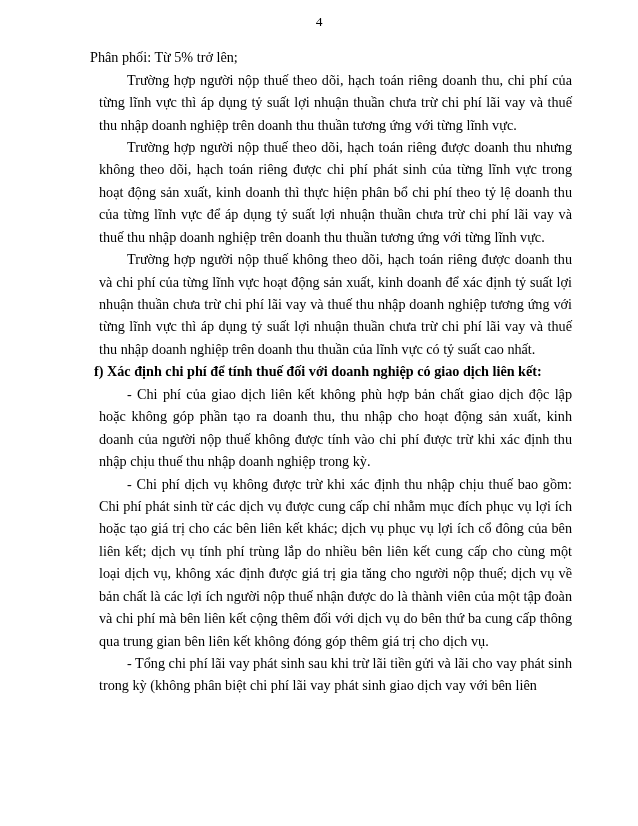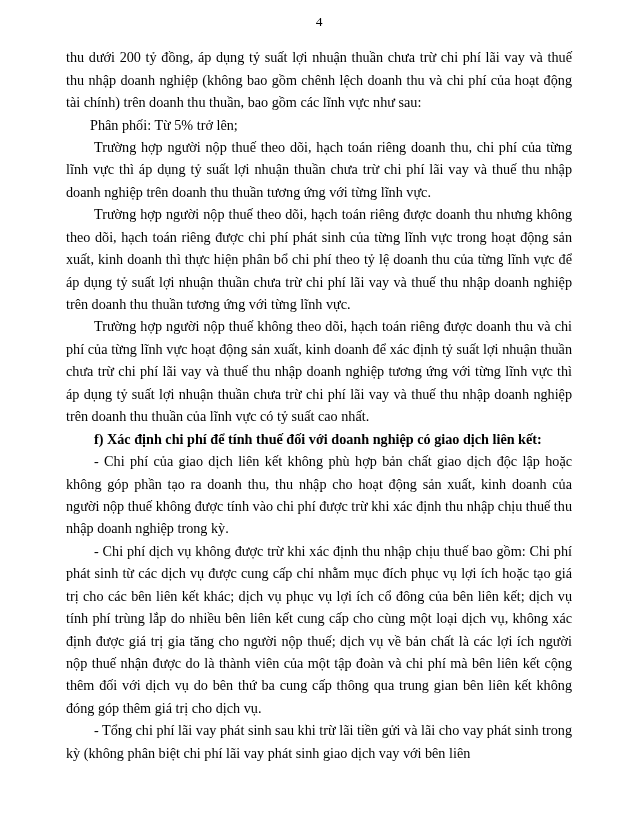--- a/index.html
+++ b/index.html
@@ -31,36 +31,36 @@
     font-size: 14.2px;
     line-height: 1.58;
     text-align: justify;
     text-justify: inter-word;
   }
   p {
     margin: 0;
   }
   p.indent {
     text-indent: 28px;
+    margin-left: 33px;
   }
   p.indent-small {
     text-indent: 24px;
   }
   p.bold-head {
     text-indent: 28px;
     font-weight: bold;
   }
 </style>
 </head>
 <body>
 
 <div class="page">
   <div class="page-number">4</div>
   <div class="body-text">
-    <p>thu dưới 200 tỷ đồng, áp dụng tỷ suất lợi nhuận thuần chưa trừ chi phí lãi vay và thuế thu nhập doanh nghiệp (không bao gồm chênh lệch doanh thu và chi phí của hoạt động tài chính) trên doanh thu thuần, bao gồm các lĩnh vực như sau:</p>
     <p class="indent-small">Phân phối: Từ 5% trở lên;</p>
     <p class="indent">Trường hợp người nộp thuế theo dõi, hạch toán riêng doanh thu, chi phí của từng lĩnh vực thì áp dụng tỷ suất lợi nhuận thuần chưa trừ chi phí lãi vay và thuế thu nhập doanh nghiệp trên doanh thu thuần tương ứng với từng lĩnh vực.</p>
     <p class="indent">Trường hợp người nộp thuế theo dõi, hạch toán riêng được doanh thu nhưng không theo dõi, hạch toán riêng được chi phí phát sinh của từng lĩnh vực trong hoạt động sản xuất, kinh doanh thì thực hiện phân bổ chi phí theo tỷ lệ doanh thu của từng lĩnh vực để áp dụng tỷ suất lợi nhuận thuần chưa trừ chi phí lãi vay và thuế thu nhập doanh nghiệp trên doanh thu thuần tương ứng với từng lĩnh vực.</p>
     <p class="indent">Trường hợp người nộp thuế không theo dõi, hạch toán riêng được doanh thu và chi phí của từng lĩnh vực hoạt động sản xuất, kinh doanh để xác định tỷ suất lợi nhuận thuần chưa trừ chi phí lãi vay và thuế thu nhập doanh nghiệp tương ứng với từng lĩnh vực thì áp dụng tỷ suất lợi nhuận thuần chưa trừ chi phí lãi vay và thuế thu nhập doanh nghiệp trên doanh thu thuần của lĩnh vực có tỷ suất cao nhất.</p>
     <p class="bold-head">f) Xác định chi phí để tính thuế đối với doanh nghiệp có giao dịch liên kết:</p>
     <p class="indent">- Chi phí của giao dịch liên kết không phù hợp bản chất giao dịch độc lập hoặc không góp phần tạo ra doanh thu, thu nhập cho hoạt động sản xuất, kinh doanh của người nộp thuế không được tính vào chi phí được trừ khi xác định thu nhập chịu thuế thu nhập doanh nghiệp trong kỳ.</p>
     <p class="indent">- Chi phí dịch vụ không được trừ khi xác định thu nhập chịu thuế bao gồm: Chi phí phát sinh từ các dịch vụ được cung cấp chỉ nhằm mục đích phục vụ lợi ích hoặc tạo giá trị cho các bên liên kết khác; dịch vụ phục vụ lợi ích cổ đông của bên liên kết; dịch vụ tính phí trùng lắp do nhiều bên liên kết cung cấp cho cùng một loại dịch vụ, không xác định được giá trị gia tăng cho người nộp thuế; dịch vụ về bản chất là các lợi ích người nộp thuế nhận được do là thành viên của một tập đoàn và chi phí mà bên liên kết cộng thêm đối với dịch vụ do bên thứ ba cung cấp thông qua trung gian bên liên kết không đóng góp thêm giá trị cho dịch vụ.</p>
     <p class="indent">- Tổng chi phí lãi vay phát sinh sau khi trừ lãi tiền gửi và lãi cho vay phát sinh trong kỳ (không phân biệt chi phí lãi vay phát sinh giao dịch vay với bên liên</p>
   </div>
 </div>

